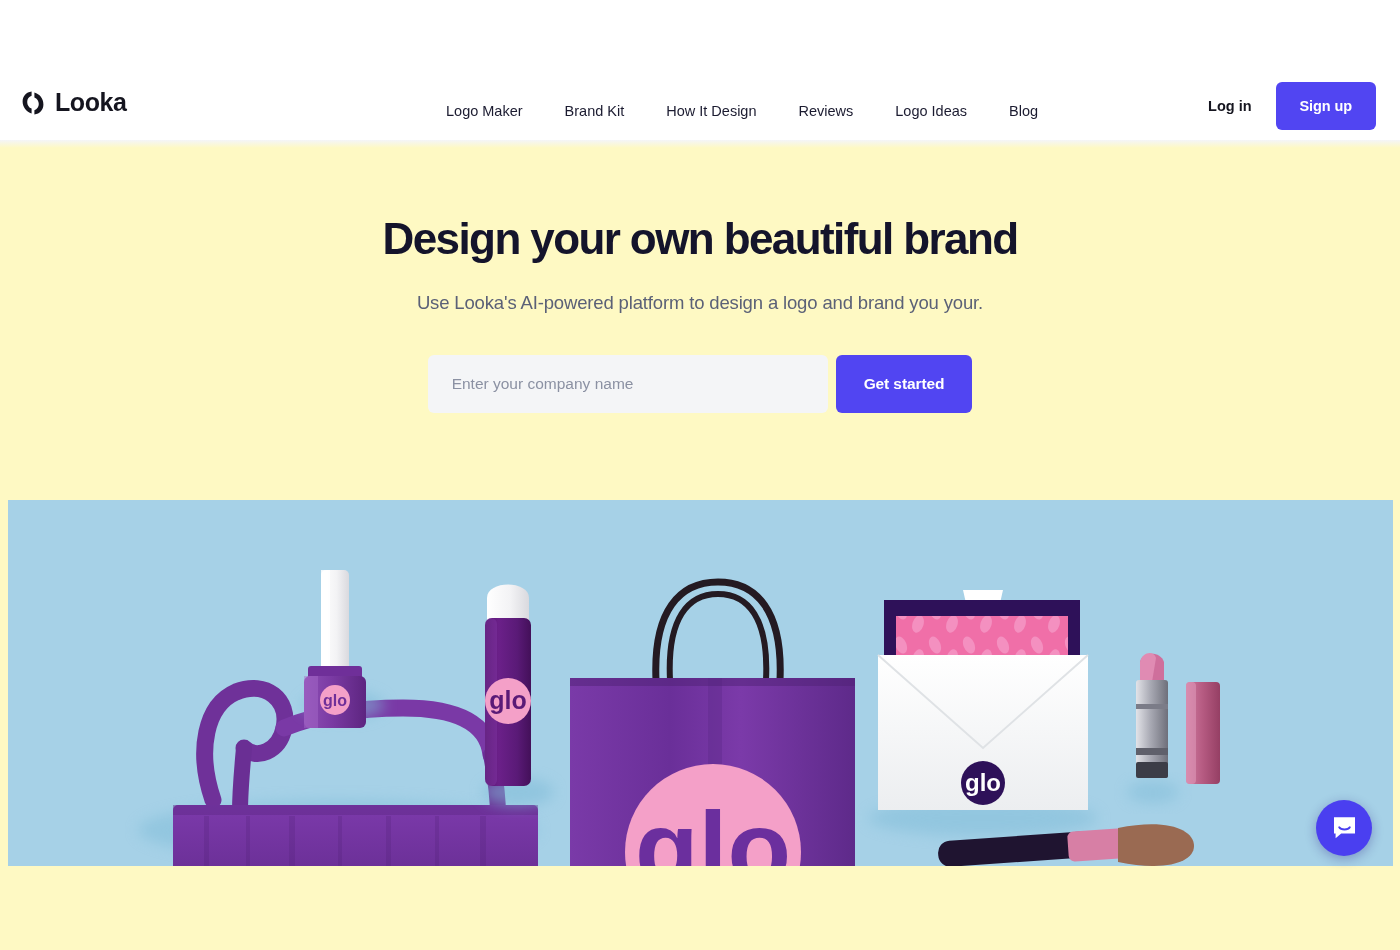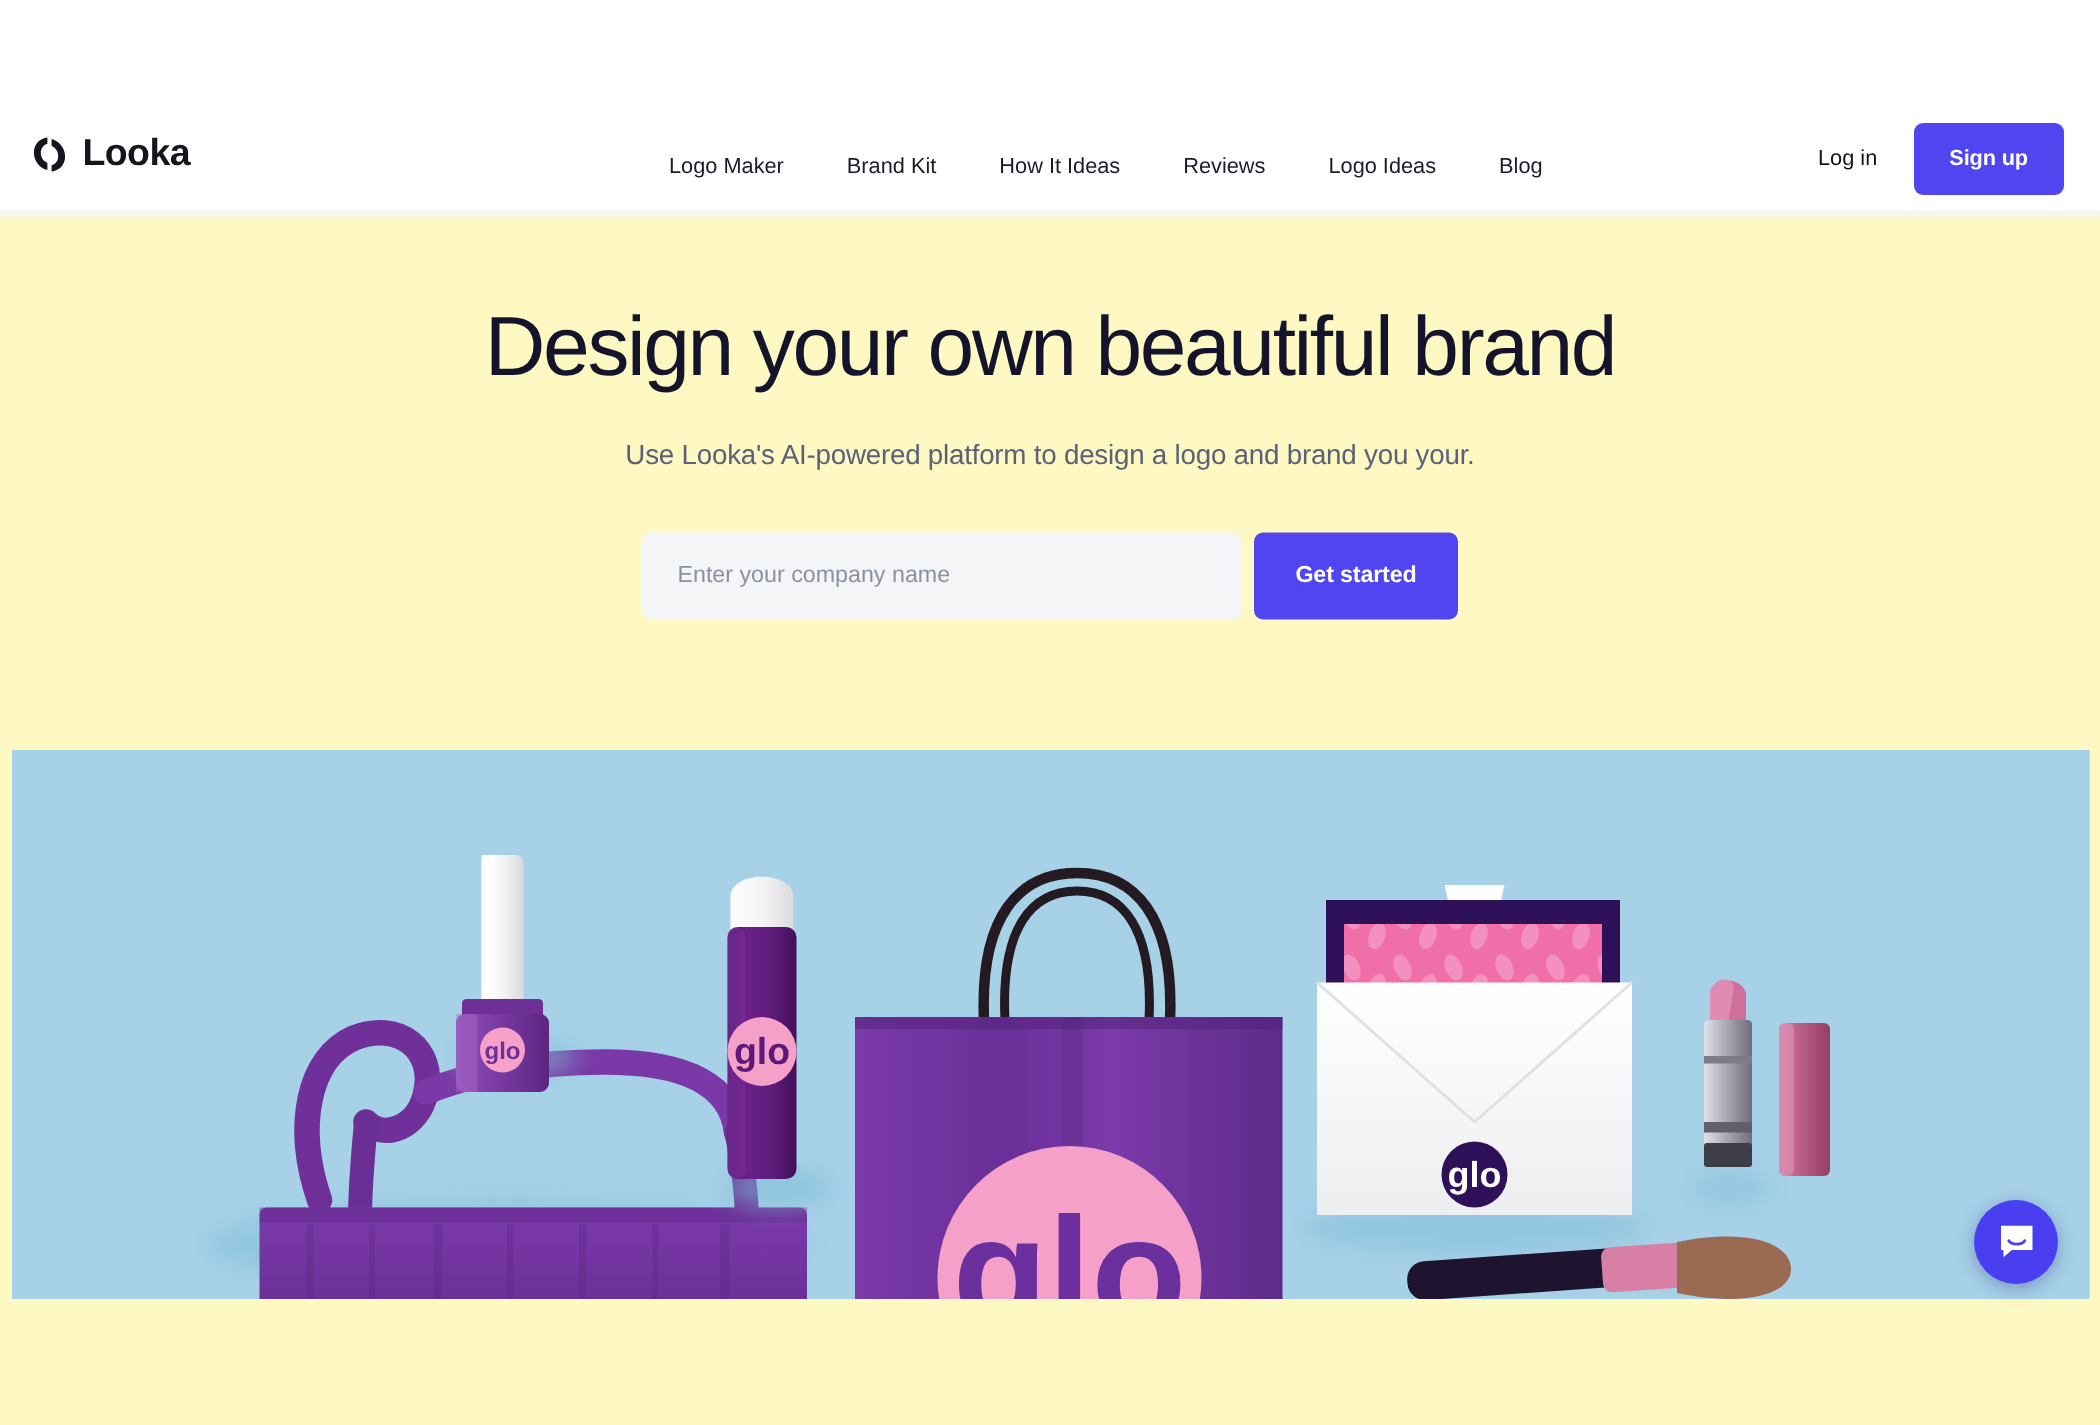--- a/index.html
+++ b/index.html
@@ -88,21 +88,21 @@
   .header-actions {
     position: absolute;
     right: 24px;
     top: 82px;
     display: flex;
     align-items: center;
     gap: 22px;
   }
   .login-link {
     font-size: 14.5px;
-    font-weight: 400;
+    font-weight: 700;
     color: #15151f;
     text-decoration: none;
     cursor: pointer;
     padding: 6px 2px;
   }
   .signup-btn {
     background: #5145f2;
     color: #ffffff;
     font-size: 14.5px;
     font-weight: 600;
@@ -117,24 +117,24 @@
   }
 
   
   .hero {
     position: absolute;
     top: 146px; left: 0;
     width: 1400px;
     text-align: center;
   }
   .hero-title {
-    margin-top: 54px;
-    font-size: 56px;
+    margin-top: 68px;
+    font-size: 44px;
     line-height: 1.12;
-    font-weight: 400;
+    font-weight: 700;
     letter-spacing: -1.6px;
     color: #14142b;
   }
   .hero-subtitle {
     margin-top: 29px;
     font-size: 18.5px;
     font-weight: 400;
     color: #5b6177;
     letter-spacing: -0.15px;
   }
@@ -223,21 +223,21 @@
       <svg class="brand-mark" viewBox="0 0 22 24" aria-hidden="true">
         <path d="M9.6 0.6 C4.2 1.3 0.6 5.2 0.6 10.6 C0.6 16.3 4.4 21.0 9.6 22.4 L9.6 17.6 C6.9 16.6 5.2 13.9 5.2 10.9 C5.2 8.0 6.9 5.6 9.6 4.8 Z" fill="#15151f"></path>
         <path d="M12.4 1.6 L12.4 6.4 C15.1 7.4 16.8 10.1 16.8 13.1 C16.8 16.0 15.1 18.4 12.4 19.2 L12.4 23.4 C17.8 22.7 21.4 18.8 21.4 13.4 C21.4 7.7 17.6 3.0 12.4 1.6 Z" fill="#15151f"></path>
       </svg>
       <span class="brand-name">Looka</span>
     </a>
 
     <nav class="nav">
       <a class="nav-link" href="#">Logo Maker</a>
       <a class="nav-link" href="#">Brand Kit</a>
-      <a class="nav-link" href="#">How It Ideas</a>
+      <a class="nav-link" href="#">How It Design</a>
       <a class="nav-link" href="#">Reviews</a>
       <a class="nav-link" href="#">Logo Ideas</a>
       <a class="nav-link" href="#">Blog</a>
     </nav>
 
     <div class="header-actions">
       <a class="login-link" href="#">Log in</a>
       <button class="signup-btn">Sign up</button>
     </div>
   </header>

